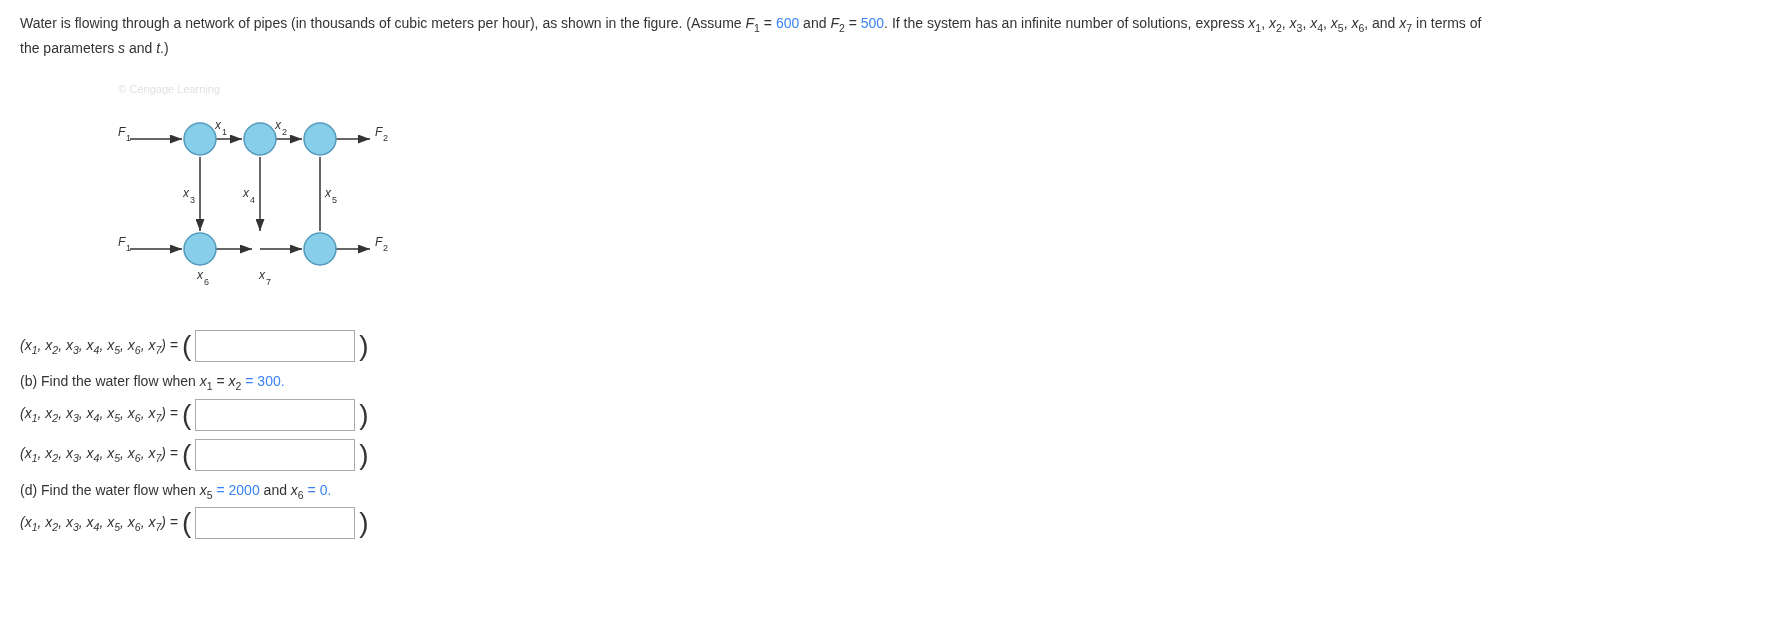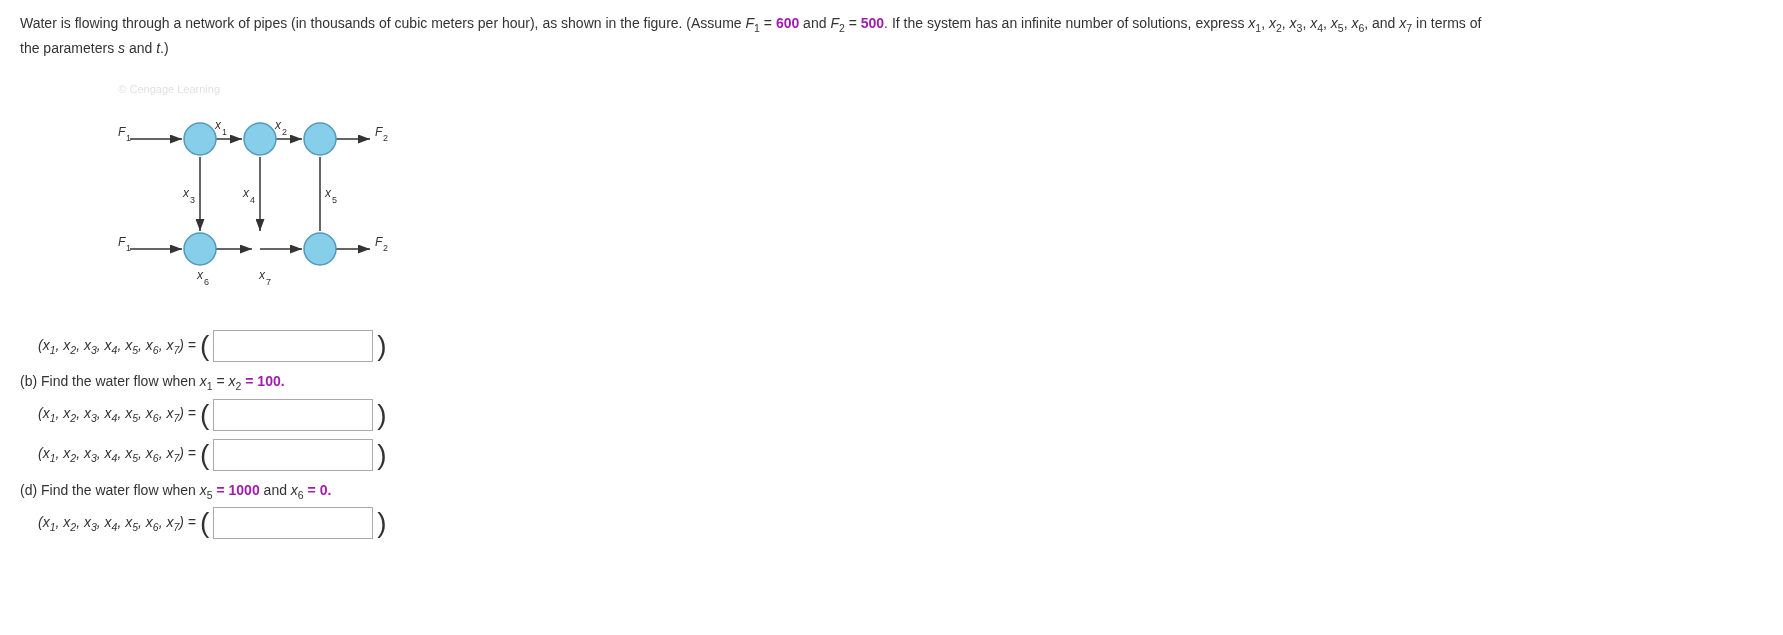--- a/index.html
+++ b/index.html
@@ -10,42 +10,42 @@
       color: #333;
       padding: 12px 20px;
       width: 1783px;
       min-height: 635px;
     }
     .problem-text {
       line-height: 1.6;
       margin-bottom: 10px;
       max-width: 1600px;
     }
-    .math-red { color: #a21caf; font-weight: bold; }
+    .math-red { color: #3b82f6; font-weight: normal; }
     .diagram-container {
       margin: 10px 0 10px 80px;
       display: inline-block;
       position: relative;
     }
     svg.network-diagram {
       display: block;
     }
     .part-section {
       margin: 8px 0 6px 0;
     }
     .part-label {
       margin-bottom: 4px;
       line-height: 1.6;
     }
     .answer-row {
       display: flex;
       align-items: center;
       gap: 4px;
       margin-bottom: 8px;
-      margin-left: 18px;
+      margin-left: 0;
     }
     .paren-big {
       font-size: 28px;
       line-height: 1;
       color: #333;
       font-weight: 300;
     }
     .answer-input {
       border: 1px solid #aaa;
       padding: 4px 6px;
@@ -161,21 +161,21 @@
     </span>
     <span class="paren-big">(</span>
     <input class="answer-input" type="text" placeholder="" style="">
     <span class="paren-big">)</span>
   </div>
 </div>
 
 
 <div class="part-section">
   <div class="part-label">
-    (b) Find the water flow when  <span style="font-style:italic;">x</span><sub>1</sub> = <span style="font-style:italic;">x</span><sub>2</sub> <span class="math-red">= 100.</span>
+    (b) Find the water flow when  <span style="font-style:italic;">x</span><sub>1</sub> = <span style="font-style:italic;">x</span><sub>2</sub> <span class="math-red">= 300.</span>
   </div>
   <div class="answer-row">
     <span class="tuple-label">
       (<span style="font-style:italic;">x</span><sub>1</sub>, <span style="font-style:italic;">x</span><sub>2</sub>, <span style="font-style:italic;">x</span><sub>3</sub>, <span style="font-style:italic;">x</span><sub>4</sub>, <span style="font-style:italic;">x</span><sub>5</sub>, <span style="font-style:italic;">x</span><sub>6</sub>, <span style="font-style:italic;">x</span><sub>7</sub>) =
     </span>
     <span class="paren-big">(</span>
     <input class="answer-input" type="text" placeholder="" style="">
     <span class="paren-big">)</span>
   </div>
 </div>
@@ -188,21 +188,21 @@
     </span>
     <span class="paren-big">(</span>
     <input class="answer-input" type="text" placeholder="" style="">
     <span class="paren-big">)</span>
   </div>
 </div>
 
 
 <div class="part-section">
   <div class="part-label">
-    (d) Find the water flow when  <span style="font-style:italic;">x</span><sub>5</sub> <span class="math-red">= 1000</span>  and  <span style="font-style:italic;">x</span><sub>6</sub> <span class="math-red">= 0.</span>
+    (d) Find the water flow when  <span style="font-style:italic;">x</span><sub>5</sub> <span class="math-red">= 2000</span>  and  <span style="font-style:italic;">x</span><sub>6</sub> <span class="math-red">= 0.</span>
   </div>
   <div class="answer-row">
     <span class="tuple-label">
       (<span style="font-style:italic;">x</span><sub>1</sub>, <span style="font-style:italic;">x</span><sub>2</sub>, <span style="font-style:italic;">x</span><sub>3</sub>, <span style="font-style:italic;">x</span><sub>4</sub>, <span style="font-style:italic;">x</span><sub>5</sub>, <span style="font-style:italic;">x</span><sub>6</sub>, <span style="font-style:italic;">x</span><sub>7</sub>) =
     </span>
     <span class="paren-big">(</span>
     <input class="answer-input" type="text" placeholder="" style="">
     <span class="paren-big">)</span>
   </div>
 </div>

